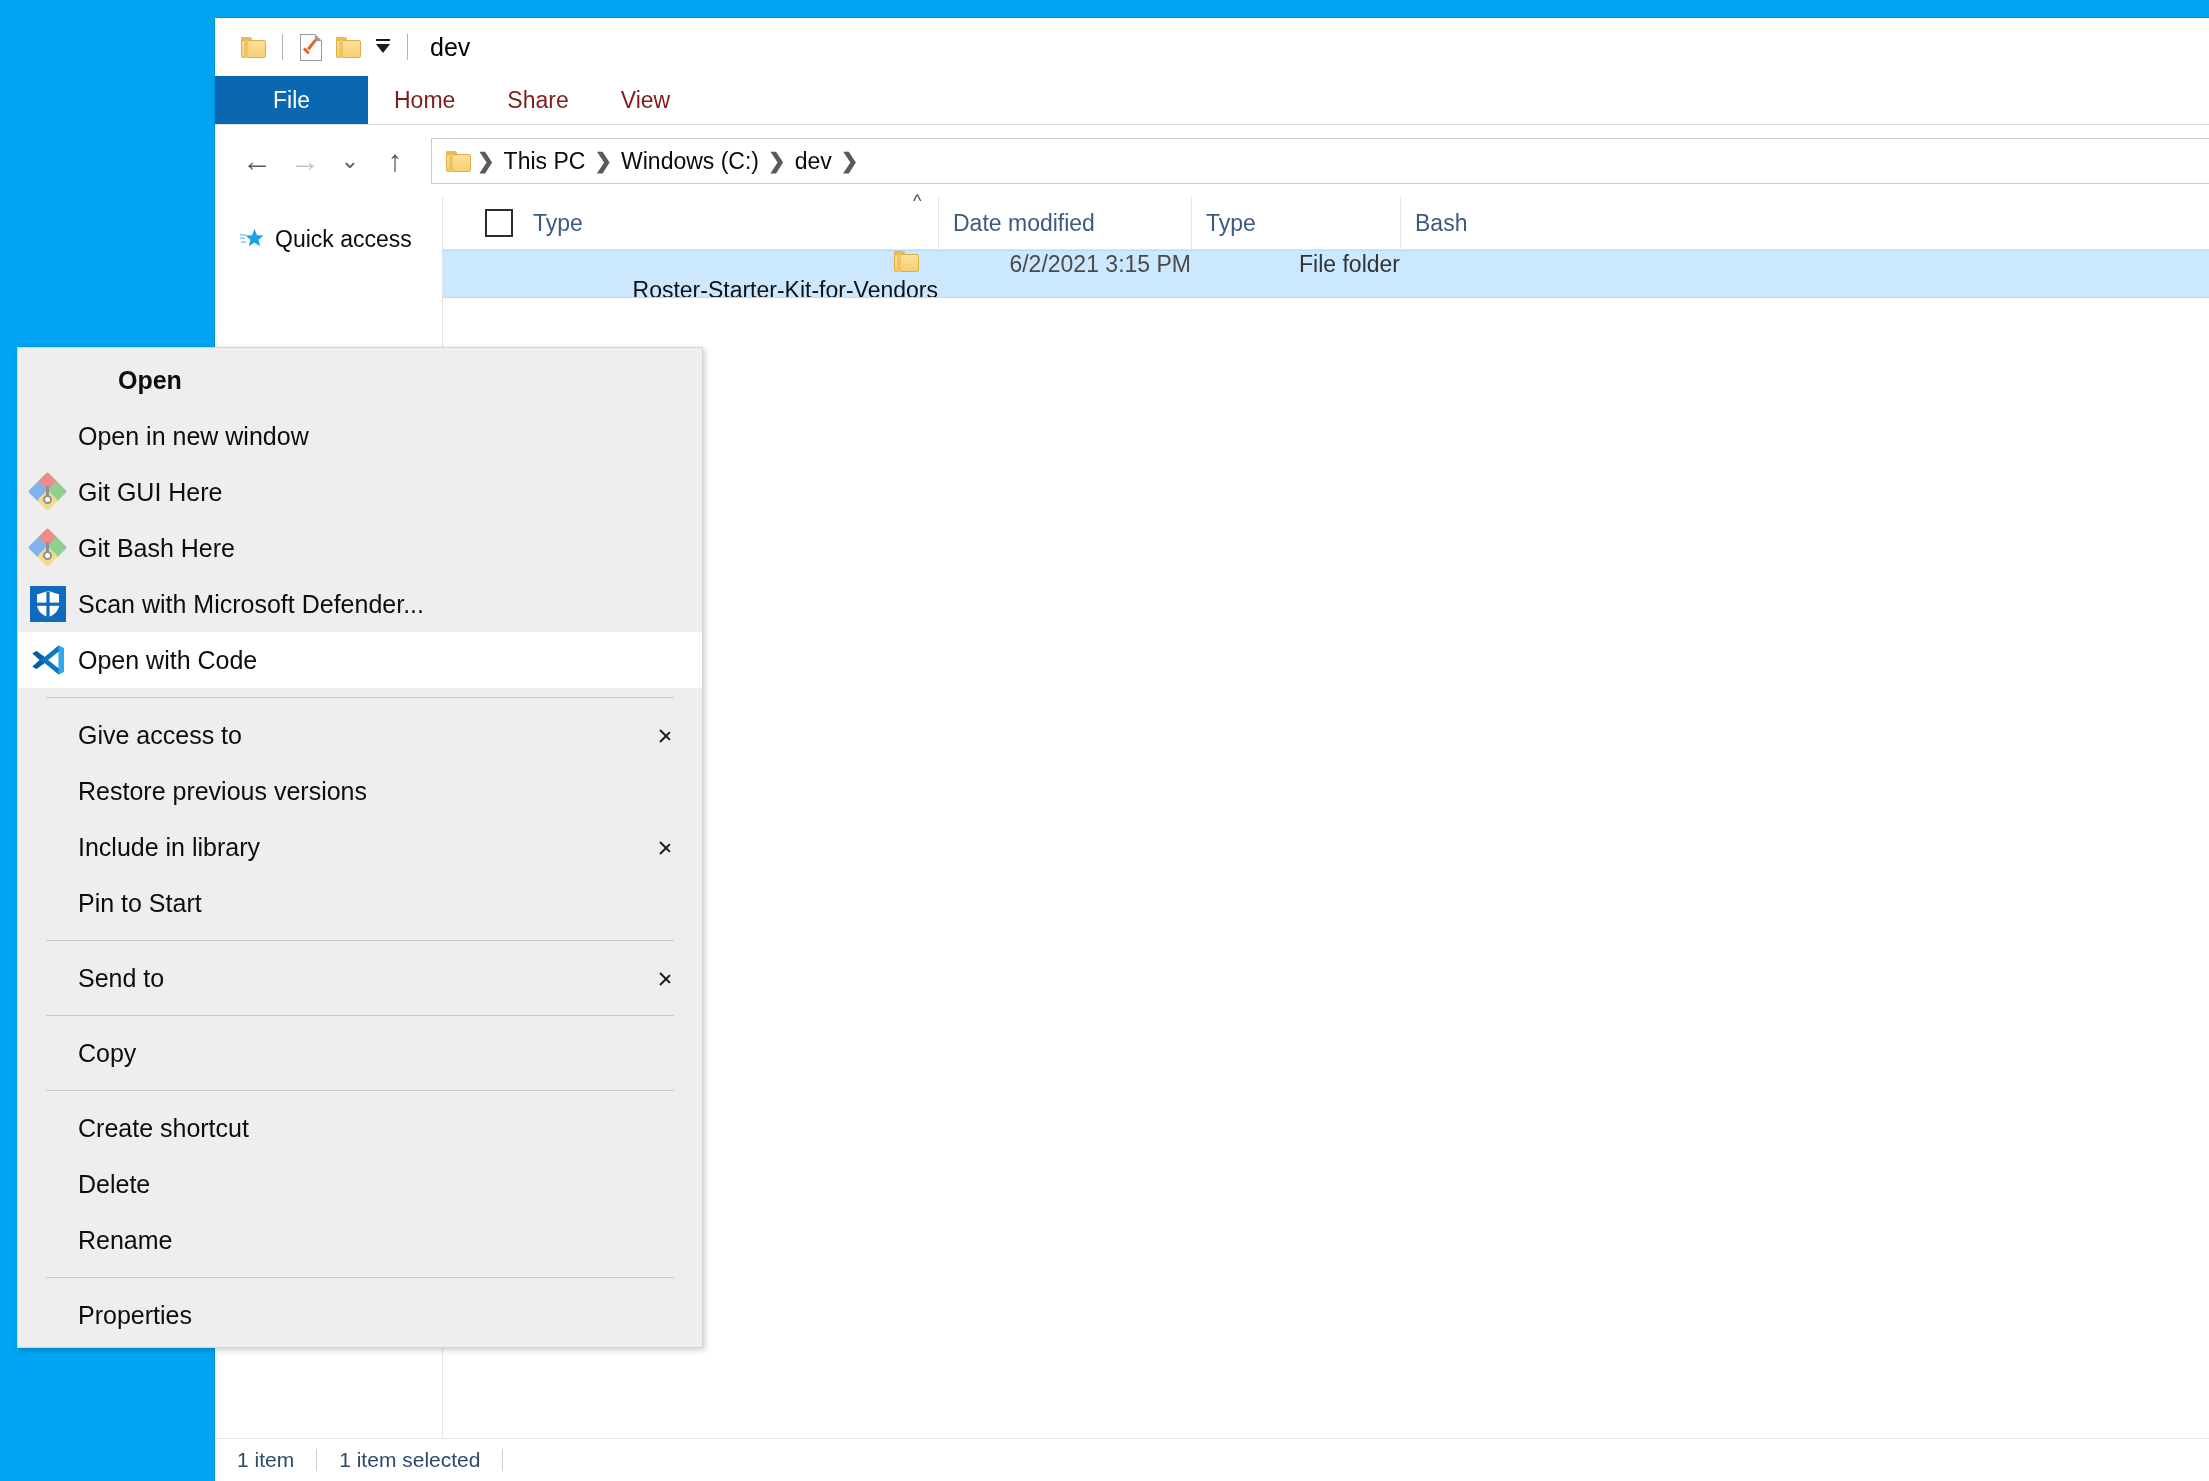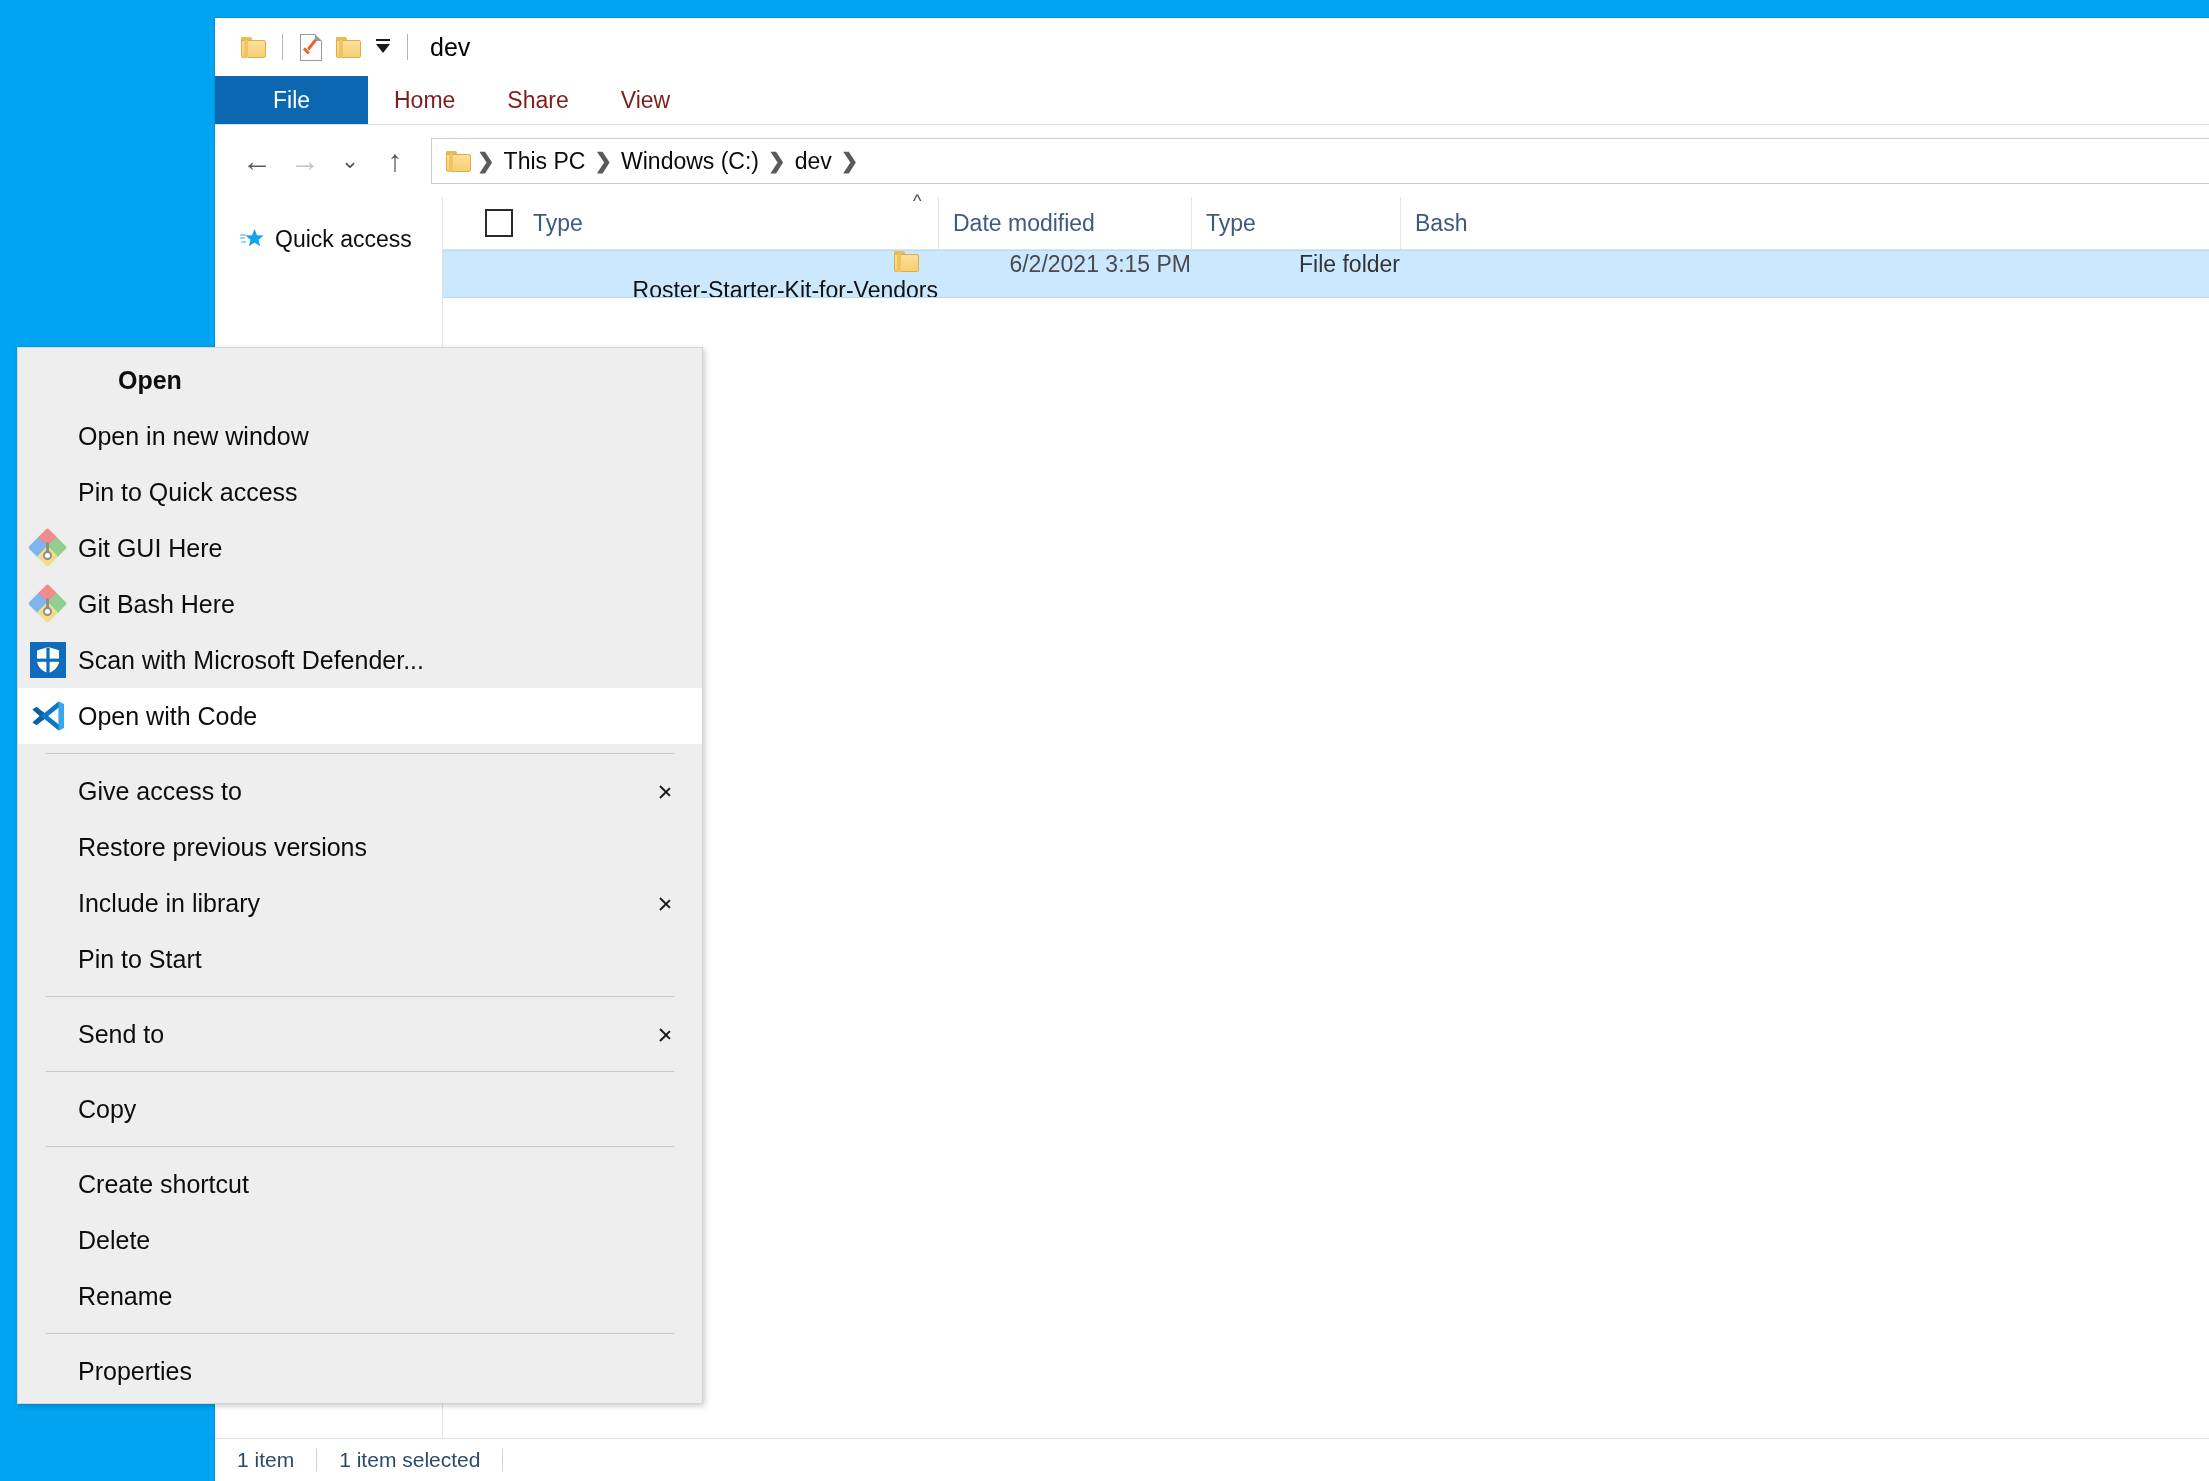--- a/index.html
+++ b/index.html
@@ -535,24 +535,20 @@
   <div class="menu-item bold">
     <span class="menu-icon"></span>
     <span class="menu-label">Open</span>
   </div>
 
   <div class="menu-item">
     <span class="menu-icon"></span>
     <span class="menu-label">Open in new window</span>
   </div>
 
-  <div class="menu-item">
-    <span class="menu-icon"></span>
-    <span class="menu-label">Pin to Quick access</span>
-  </div>
 
   <div class="menu-item">
     <span class="menu-icon">
       <span class="git-glyph">
         <span class="gd red"></span>
           <span class="gd blue"></span>
           <span class="gd green"></span>
           <span class="gd yellow"></span>
         <span class="stem"></span>
           <span class="dot"></span>

